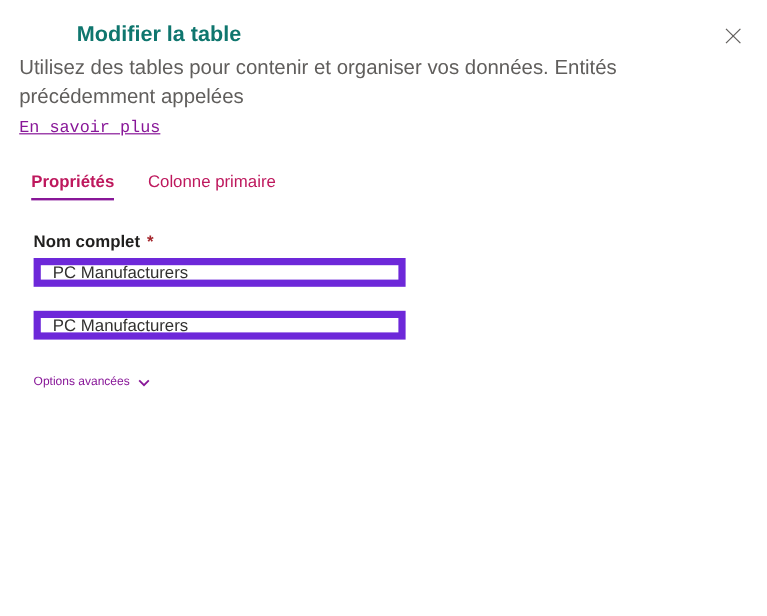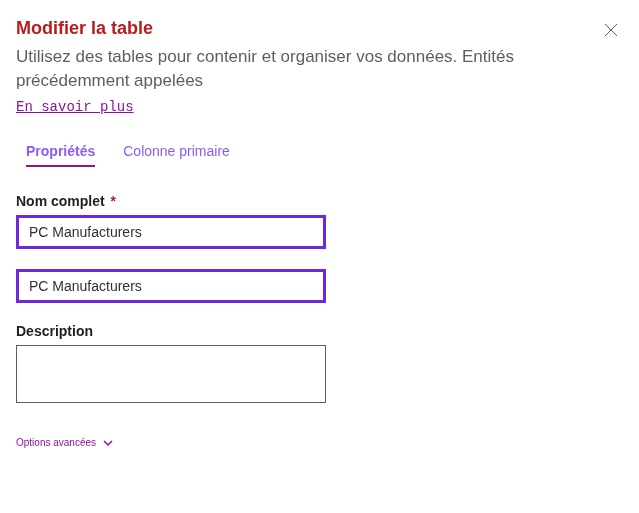--- a/index.html
+++ b/index.html
@@ -17,22 +17,23 @@
       position: relative;
     }
     .header-row {
       display: flex;
       justify-content: space-between;
       align-items: flex-start;
     }
     .page-title {
       font-size: 18px;
       font-weight: 600;
-      color: #b91c1c;
+      color: #0f766e;
       margin-bottom: 6px;
+      margin-left: 48px;
     }
     .close-btn {
       width: 24px;
       height: 24px;
       display: flex;
       align-items: center;
       justify-content: center;
       cursor: pointer;
       color: #605e5c;
     }
@@ -58,44 +59,45 @@
     .tabs {
       display: flex;
       gap: 28px;
       margin-top: 28px;
       margin-left: 10px;
     }
     .tab {
       font-size: 14px;
       padding-bottom: 6px;
       cursor: pointer;
-      color: #8b5cf6;
+      color: #be185d;
     }
     .tab.active {
       font-weight: 600;
       border-bottom: 2px solid #881798;
     }
     .form-section {
       margin-top: 26px;
+      margin-left: 12px;
     }
     .field-label {
       font-size: 14px;
       font-weight: 600;
       color: #201f1e;
       margin-bottom: 6px;
       display: block;
     }
     .required {
       color: #a4262c;
       margin-left: 2px;
     }
     .text-input {
       width: 310px;
-      height: 34px;
-      border: 3px solid #6d28d9;
+      height: 24px;
+      border: 6px solid #6d28d9;
       padding: 0 10px;
       font-size: 14px;
       font-family: inherit;
       color: #323130;
       outline: none;
     }
     .field-group {
       margin-bottom: 20px;
     }
     .textarea-input {
@@ -184,24 +186,20 @@
     <label class="field-label">
       <span>Nom complet</span><span class="required"> *</span>
     </label>
     <input type="text" class="text-input" value="PC Manufacturers" style="">
   </div>
 
   <div class="field-group">
     <input type="text" class="text-input" value="PC Manufacturers" style="">
   </div>
 
-  <div class="field-group">
-    <label class="field-label">Description</label>
-    <textarea class="textarea-input" style=""></textarea>
-  </div>
 
 
   <div class="advanced-row">
     <span>Options avancées</span>
     <svg class="chevron" viewBox="0 0 12 12">
         <polyline points="2,4 6,8 10,4" fill="none" stroke="#881798" stroke-width="1.5"></polyline>
       </svg>
   </div>
 </div>
 

